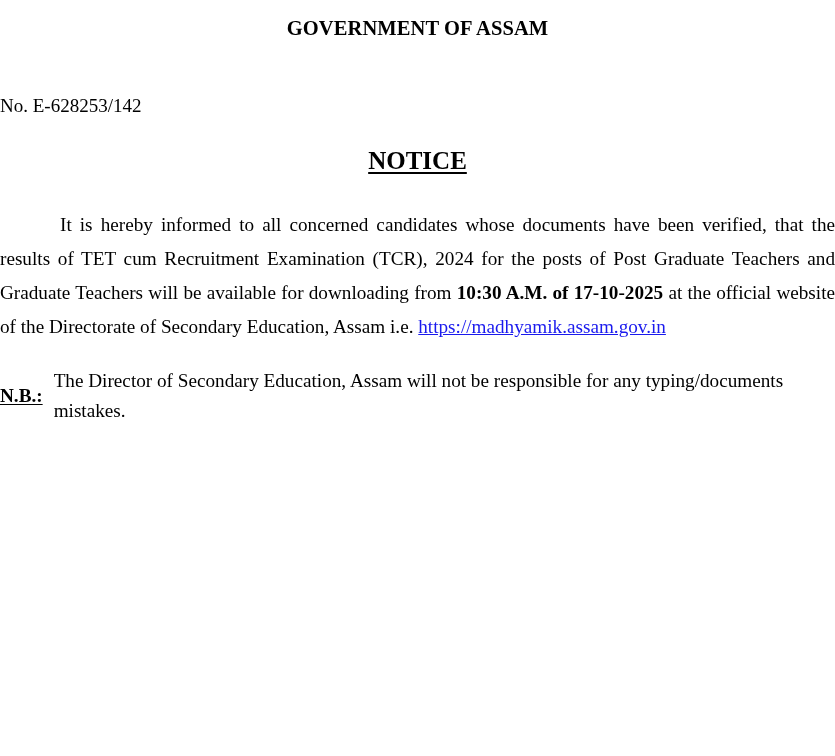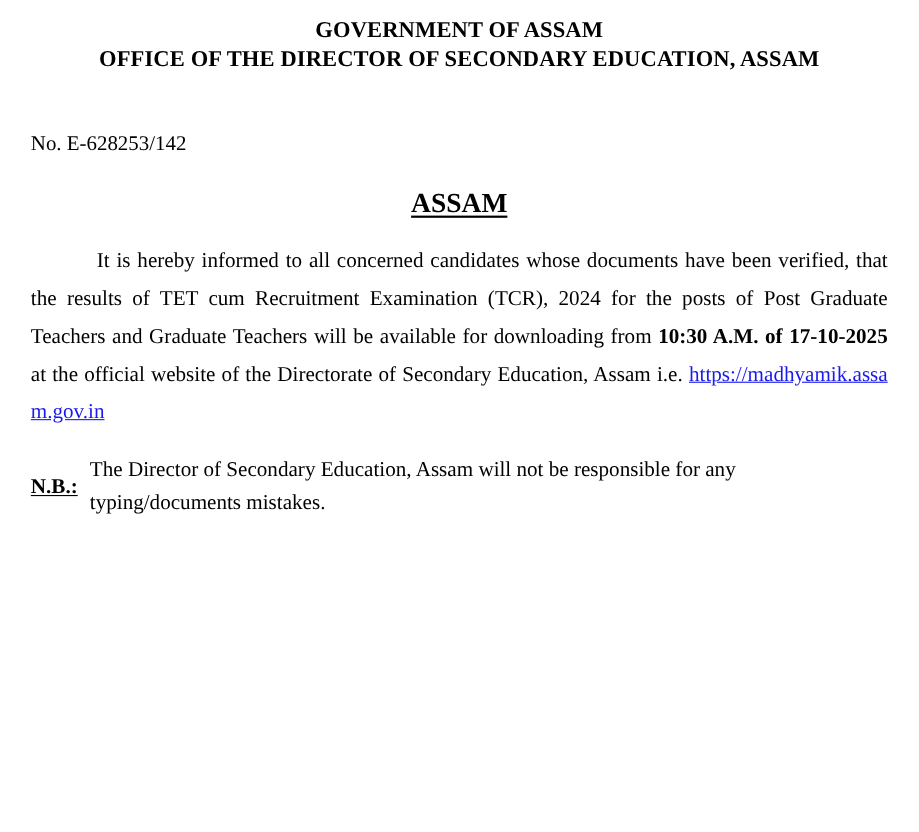--- a/index.html
+++ b/index.html
@@ -14,21 +14,21 @@
     overflow: hidden;
     font-family: "Liberation Serif", "DejaVu Serif", serif;
     color: #000000;
     -webkit-font-smoothing: antialiased;
   }
 
   .page {
     width: 835px;
     height: 568px;
     box-sizing: border-box;
-    padding: 0 28px;
+    padding: 0 0;
     position: relative;
     border-radius: 30px;
   }
 
   
   .letterhead {
     text-align: center;
     font-weight: bold;
     font-size: 20.5px;
     line-height: 25.5px;
@@ -59,21 +59,21 @@
     font-size: 25px;
     font-weight: bold;
     line-height: 30px;
     margin-top: 29px;
     text-decoration: underline;
     text-underline-offset: 3px;
   }
 
   
   .body-block {
-    margin-top: 20px;
+    margin-top: 32px;
   }
   p.para {
     margin: 0;
     font-size: 19.2px;
     line-height: 34.3px;
     text-align: justify;
     text-justify: inter-word;
     text-indent: 60px;
     hyphens: none;
   }
@@ -109,26 +109,25 @@
     text-align: left;
   }
 </style>
 </head>
 <body>
 
 <div class="page">
 
   <div class="letterhead">
     <span class="lh-line">GOVERNMENT OF ASSAM</span>
-    <span class="lh-line">OFFICE OF THE DIRECTOR OF SECONDARY EDUCATION, ASSAM</span>
   </div>
 
   <div class="refno">No. E-628253/142</div>
 
-  <div class="notice-title">ASSAM</div>
+  <div class="notice-title">NOTICE</div>
 
   <div class="body-block">
 
     <p class="para"><span>It is hereby informed to all concerned candidates whose documents have been verified, that the results of TET cum Recruitment Examination (TCR), 2024 for the posts of Post Graduate Teachers and Graduate Teachers will be available for downloading from </span><b class="strong">10:30 A.M. of 17-10-2025</b><span> at the official website of the Directorate of Secondary Education, Assam i.e. </span><a class="weblink" href="#">https://madhyamik.assam.gov.in</a></p>
 
 
 
 
   </div>
 

